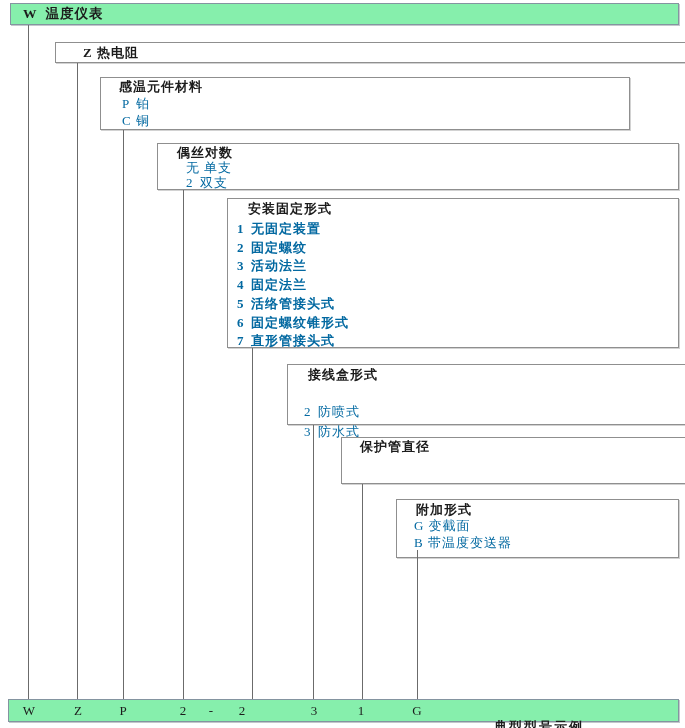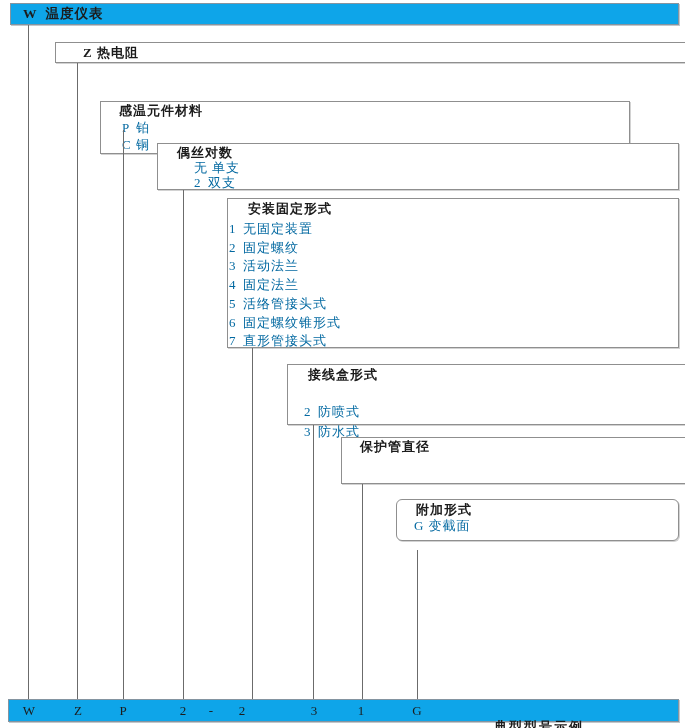--- a/index.html
+++ b/index.html
@@ -4,62 +4,62 @@
 <style>
   * { margin:0; padding:0; box-sizing:border-box; }
   html,body { background:#ffffff; }
   .canvas {
     position:relative; width:685px; height:728px; background:#ffffff;
     font-family:"Liberation Serif","DejaVu Serif",serif;
     color:#1c1c1c; overflow:hidden;
   }
   
   .bar {
-    position:absolute; background:#0ea5e9; border:1px solid #8494a0;
+    position:absolute; background:#86efac; border:1px solid #8494a0;
     box-shadow:1px 1px 0 #c2c7cb;
   }
   #top-bar { left:10px; top:3px; width:669px; height:22px;
     line-height:20px; font-weight:bold; font-size:13.5px; padding-left:12px; }
   #bottom-bar { left:8px; top:699px; width:671px; height:23px; font-size:13px; }
   #top-bar .code { display:inline-block; min-width:12px; margin-right:9px; }
   .bar-label { letter-spacing:1px; }
   
   .box { position:absolute; background:#ffffff; border:1px solid #8f8f8f;
          box-shadow:1px 1px 0 #d2d2d2; font-size:13px; }
   #z-box { left:55px; top:42px; width:640px; height:21px;
     line-height:19px; font-weight:bold; padding-left:27px; }
   #z-box .code { display:inline-block; min-width:9px; margin-right:5px; }
   .box-title { font-weight:bold; letter-spacing:1px; }
   .row { white-space:nowrap; color:#0369a1; }
   .row .code { display:inline-block; min-width:9px; margin-right:5px; text-align:left; }
   .row-label { letter-spacing:1px; }
 
-  #box3 { left:100px; top:77px;  width:530px; height:53px;margin-top:24px; }
+  #box3 { left:100px; top:77px;  width:530px; height:53px; }
   #box3 .box-title { line-height:17px; margin-left:18px; }
   #box3 .row { line-height:17px; margin-left:21px; }
 
   #box4 { left:157px; top:143px; width:522px; height:47px; padding-top:1px;font-family:Liberation Serif, serif; }
   #box4 .box-title { line-height:15px; margin-left:19px; }
-  #box4 .row { line-height:15px; margin-left:36px; }
+  #box4 .row { line-height:15px; margin-left:28px; }
 
   #box5 { left:227px; top:198px; width:452px; height:150px; padding-top:1px; }
   #box5 .box-title { line-height:17px; margin-left:20px; }
   #box5 .rows { margin-top:3px; }
-  #box5 .row { line-height:18.7px; margin-left:1px; }
+  #box5 .row { line-height:18.7px; margin-left:9px;font-weight:bold; }
 
   #box6 { left:287px; top:364px; width:424px; height:61px; padding-top:1px; }
   #box6 .box-title { line-height:17px; margin-left:20px; }
   #box6 .rows { margin-top:19px; }
   #box6 .row { line-height:20px; margin-left:16px; }
 
   #box7 { left:341px; top:437px; width:380px; height:47px; padding-top:1px; }
   #box7 .box-title { line-height:16px; margin-left:18px; }
   #box7 .row { line-height:15px; margin-left:16px; }
 
-  #box8 { left:396px; top:499px; width:283px; height:42px; padding-top:1px;border-radius:6px; }
+  #box8 { left:396px; top:499px; width:283px; height:59px; padding-top:1px; }
   #box8 .box-title { line-height:17px; margin-left:19px; }
   #box8 .row { line-height:16.5px; margin-left:17px; }
 
   
   .vline { position:absolute; width:1px; background:#6b6b6b; }
   #l1 { left:28px;  top:25px;  height:674px; }
   #l2 { left:77px;  top:63px;  height:636px; }
   #l3 { left:123px; top:130px; height:569px; }
   #l4 { left:183px; top:190px; height:509px; }
   #l5 { left:252px; top:348px; height:351px; }
@@ -124,20 +124,21 @@
   </div>
 
   <div class="box" id="box7">
     <div class="box-title">保护管直径</div>
   </div>
 
   <div class="box" id="box8">
     <div class="box-title">附加形式</div>
     <div class="rows">
       <div class="row"><span class="code">G</span><span class="row-label">变截面</span></div>
+      <div class="row"><span class="code">B</span><span class="row-label">带温度变送器</span></div>
     </div>
   </div>
 
   <div class="vline" id="l1"></div>
   <div class="vline" id="l2"></div>
   <div class="vline" id="l3"></div>
   <div class="vline" id="l4"></div>
   <div class="vline" id="l5"></div>
   <div class="vline" id="l6"></div>
   <div class="vline" id="l7"></div>

